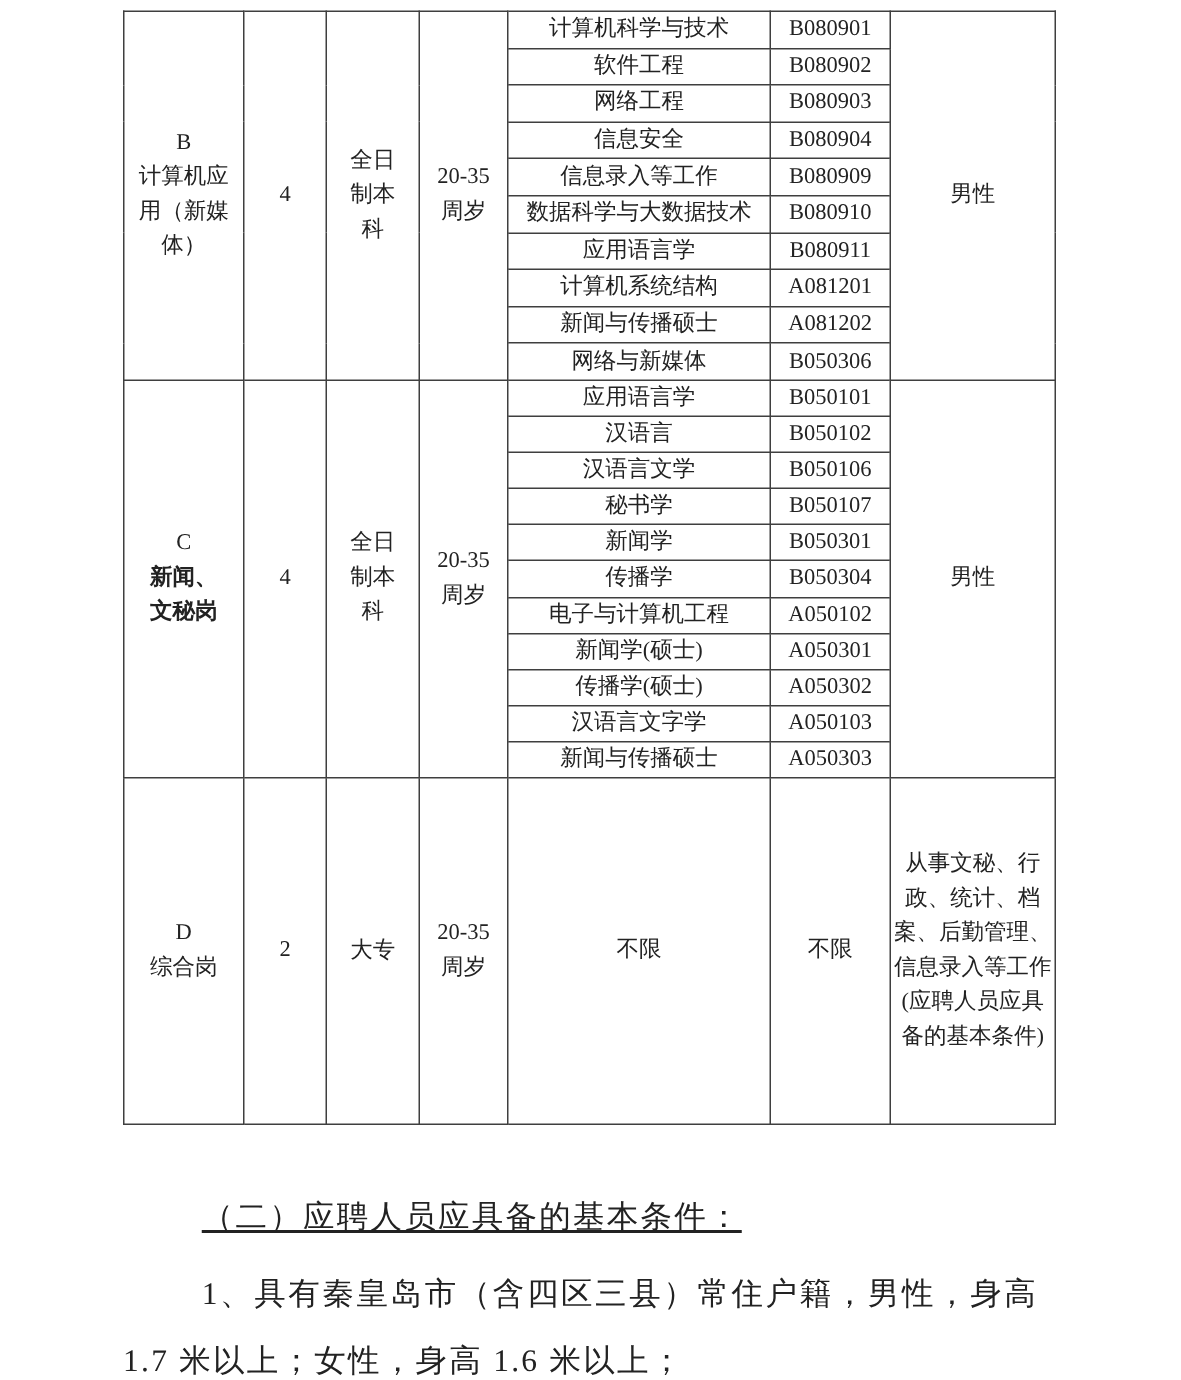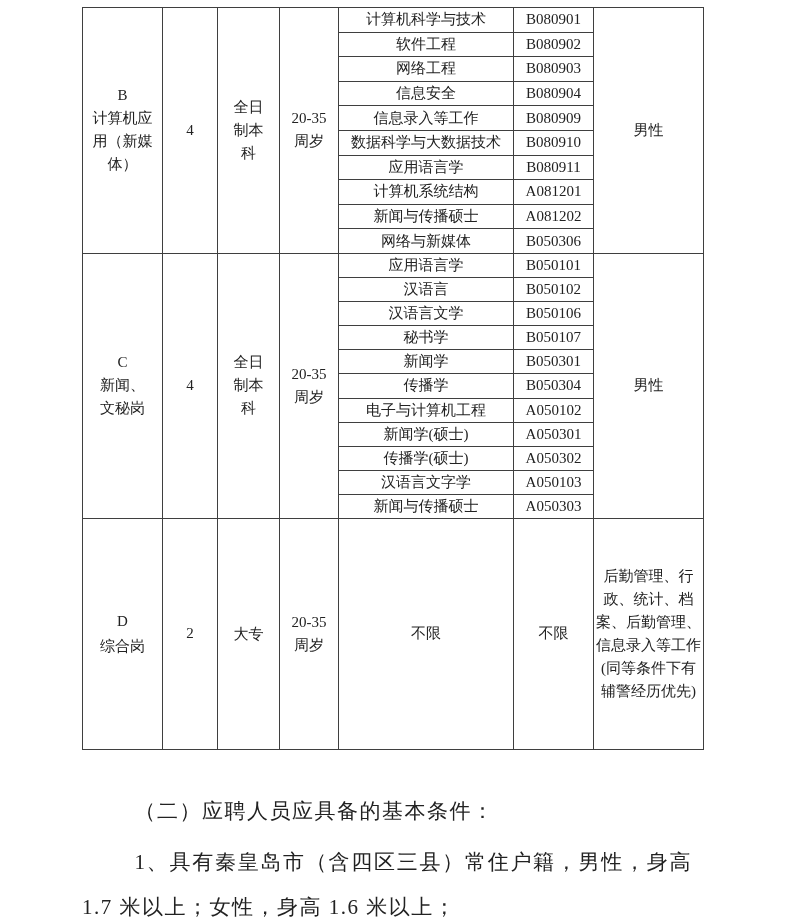--- a/index.html
+++ b/index.html
@@ -23,32 +23,32 @@
     padding: 0; overflow: hidden;
   }
   tr.rb { height: 24.6px; }
   tr.rc { height: 24.1px; }
   tr.rd { height: 231px; }
 
   .nw { display: inline-block; vertical-align: middle; }
   .w36 { max-width: 36px; }
   .w46 { max-width: 46px; }
   .w62 { max-width: 62px; }
-  .w50 { max-width: 50px; }
+  .w50 { max-width: 50px; font-weight: bold; }
   .pos-code { line-height: 23px; }
   td.remark {
     text-align: left; padding: 0 6px;
     line-height: 27px; font-size: 15px;
   }
 
   .bodytext {
     position: absolute; left: 82px; top: 789px; width: 610px;
     font-size: 21px; line-height: 45px; letter-spacing: 1.5px;
   }
-  .bodytext .head { margin: 0; text-indent: 2.5em; }
+  .bodytext .head { margin: 0; text-indent: 2.5em; text-decoration: underline; }
   .bodytext .para { margin: 6px 0 0 0; text-indent: 2.5em; text-align: justify; }
 </style>
 </head>
 <body>
 
 <div class="page">
 
   <table class="pos-table">
     <colgroup>
       <col style="width:80px">
@@ -166,21 +166,21 @@
       <tr class="rd">
         <td>
           <div class="pos-code">D</div>
           <div><span class="nw w62">综合岗</span></div>
         </td>
         <td>2</td>
         <td><span class="nw w36">大专</span></td>
         <td><span class="nw w46">20-35周岁</span></td>
         <td>不限</td>
         <td>不限</td>
-        <td class="remark">后勤管理、行政、统计、档案、后勤管理、信息录入等工作(同等条件下有辅警经历优先)</td>
+        <td class="remark">从事文秘、行政、统计、档案、后勤管理、信息录入等工作(应聘人员应具备的基本条件)</td>
       </tr>
     </tbody>
   </table>
 
   <div class="bodytext">
     <p class="head">（二）应聘人员应具备的基本条件：</p>
     <p class="para">1、具有秦皇岛市（含四区三县）常住户籍，男性，身高 1.7 米以上；女性，身高 1.6 米以上；</p>
   </div>
 
 </div>

